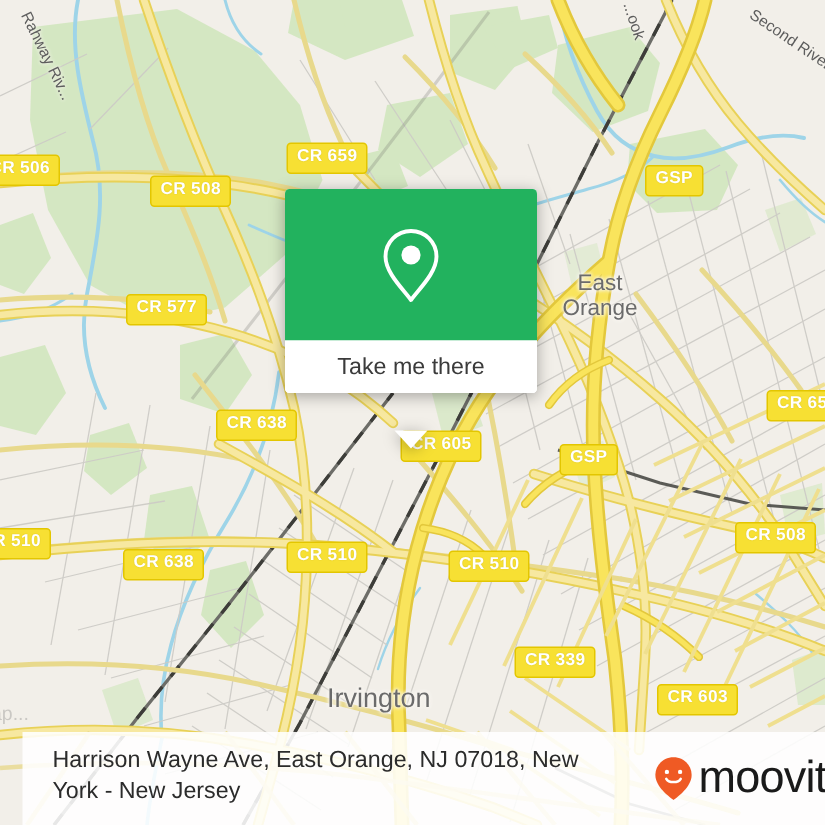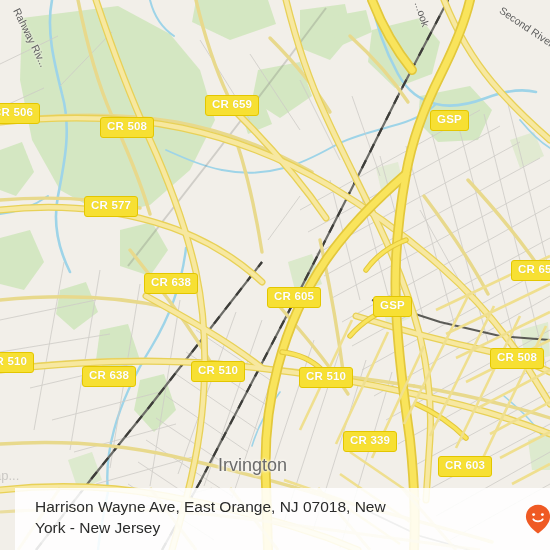--- a/index.html
+++ b/index.html
@@ -337,52 +337,71 @@
           <path d="M150 488 L196 550"></path>
             <path d="M230 488 L278 550"></path>
           <path d="M318 488 L370 550"></path>
             <path d="M402 488 L456 550"></path>
           <path d="M60 488 L18 550"></path>
           <path d="M0 512 C80 506 160 508 240 518 C320 528 404 540 480 550"></path>
         </g>
       </g>
     </svg>
 
+    <div class="place big two" style="left:375px;top:180px;">
+      <div>East</div>
+      <div>Orange</div>
+    </div>
     <div class="place" style="left:218px;top:455px;">Irvington</div>
 
     <div class="riverlabel" style="left:22px;top:6px;transform:rotate(64deg);transform-origin:left top;">Rahway Riv...</div>
     <div class="riverlabel" style="left:504px;top:4px;transform:rotate(34deg);transform-origin:left top;">Second River</div>
     <div class="riverlabel" style="left:424px;top:0px;transform:rotate(72deg);transform-origin:left top;">...ook</div>
 
-    <div class="shield" style="left:205px;top:95px;">CR 659</div>
+    <div class="shield" style="left:191px;top:95px;">CR 659</div>
     <div class="shield" style="left:100px;top:117px;">CR 508</div>
     <div class="shield" style="left:430px;top:110px;">GSP</div>
     <div class="shield" style="left:-14px;top:103px;">CR 506</div>
     <div class="shield" style="left:84px;top:196px;">CR 577</div>
     <div class="shield" style="left:511px;top:260px;">CR 658</div>
     <div class="shield" style="left:144px;top:273px;">CR 638</div>
     <div class="shield" style="left:267px;top:287px;">CR 605</div>
     <div class="shield" style="left:373px;top:296px;">GSP</div>
     <div class="shield" style="left:-20px;top:352px;">CR 510</div>
     <div class="shield" style="left:490px;top:348px;">CR 508</div>
     <div class="shield" style="left:82px;top:366px;">CR 638</div>
     <div class="shield" style="left:191px;top:361px;">CR 510</div>
     <div class="shield" style="left:299px;top:367px;">CR 510</div>
     <div class="shield" style="left:343px;top:431px;">CR 339</div>
     <div class="shield" style="left:438px;top:456px;">CR 603</div>
 
     <div class="watermark">ap...</div>
   </div>
 
+  <div class="card">
+    <div class="card-inner">
+      <div class="card-head">
+        <svg class="pin-svg" viewBox="0 0 44 52">
+          <path d="M22 3 C12.6 3 5 10.6 5 20 C5 31 17 42 22 49 C27 42 39 31 39 20 C39 10.6 31.4 3 22 3 Z" fill="none" stroke="#ffffff" stroke-width="2.6" stroke-linejoin="round"></path>
+          <circle cx="22" cy="19" r="6.4" fill="#ffffff"></circle>
+        </svg>
+      </div>
+      <div class="card-foot">
+        <span>Take me there</span>
+      </div>
+    </div>
+    <div class="card-tail"></div>
+  </div>
 
   <div class="footer">
     <div class="footer-text">Harrison Wayne Ave, East Orange, NJ 07018, New York - New Jersey</div>
     <div class="brand">
       <svg class="brand-pin" viewBox="0 0 26 30">
         <path d="M13 0.8 C6.2 0.8 0.9 6.1 0.9 12.7 C0.9 20.4 10 27.2 13 29.4 C16 27.2 25.1 20.4 25.1 12.7 C25.1 6.1 19.8 0.8 13 0.8 Z" fill="#ef5a24"></path>
         <circle cx="8.6" cy="10.6" r="1.45" fill="#ffffff"></circle>
         <circle cx="17.4" cy="10.6" r="1.45" fill="#ffffff"></circle>
         <path d="M8.2 15.2 C9.8 18.1 16.2 18.1 17.8 15.2" fill="none" stroke="#ffffff" stroke-width="1.7" stroke-linecap="round"></path>
       </svg>
+      <span class="brand-text">moovit</span>
     </div>
   </div>
 
 </div>
 
 </body></html>

